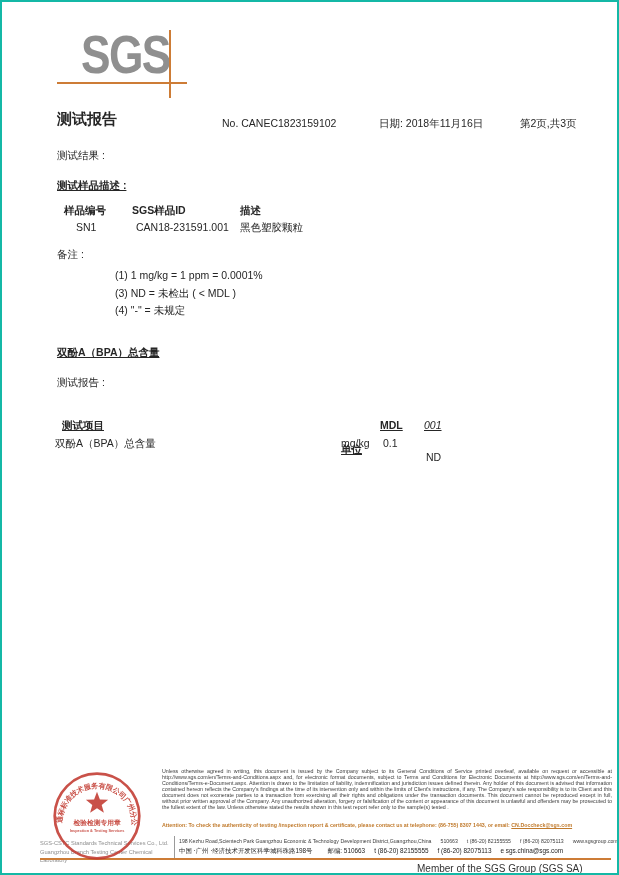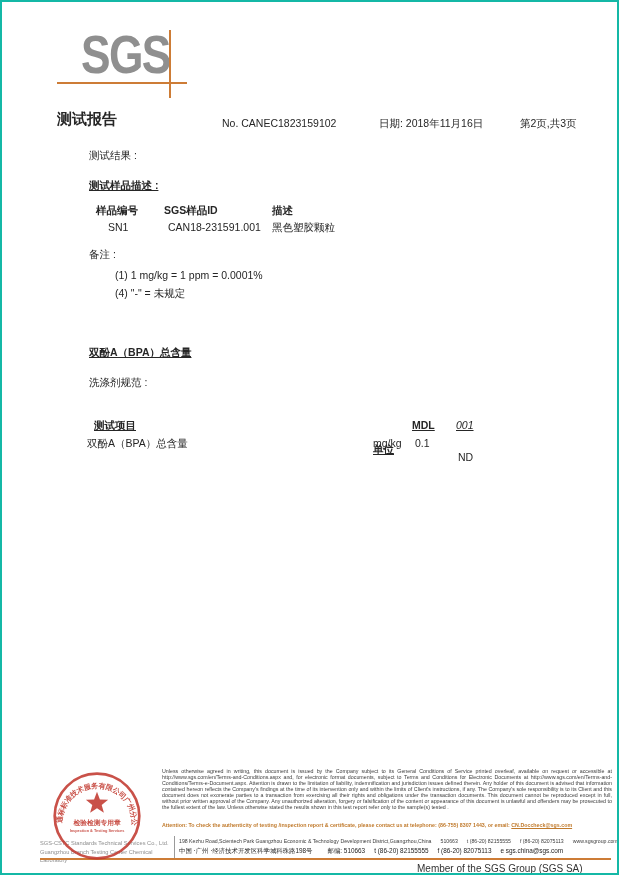--- a/index.html
+++ b/index.html
@@ -5,21 +5,21 @@
   * { margin:0; padding:0; box-sizing:border-box; }
   html,body { width:619px; height:875px; }
   body {
     background:#fff;
     font-family:"Liberation Sans","DejaVu Sans",sans-serif;
     color:#262626;
     position:relative;
     -webkit-text-size-adjust:none;
   }
   .page { position:absolute; inset:0; border:2px solid #14b8a6; background:#fff; overflow:hidden; }
-  .abs { position:absolute;margin-left:32px; }
+  .abs { position:absolute; }
 
   
   .logo-text {
     position:absolute; left:79px; top:27px;
     font-size:54px; font-weight:bold; line-height:50px;
     color:#8f8f8f; letter-spacing:-2px;
     transform:scaleX(.82); transform-origin:left top;
   }
   .logo-hline { position:absolute; left:55px; top:80px; width:130px; height:2px; background:#cd7c36; }
   .logo-vline { position:absolute; left:167px; top:28px; width:2px; height:68px; background:#cd7c36; }
@@ -108,25 +108,26 @@
     <span class="abs lbl st-h2">SGS样品ID</span>
     <span class="abs lbl st-h3">描述</span>
     <span class="abs lbl st-c1">SN1</span>
     <span class="abs lbl st-c2">CAN18-231591.001</span>
     <span class="abs lbl st-c3">黑色塑胶颗粒</span>
   </div>
 
   <div class="abs lbl notes-label">备注 :</div>
   <div class="notes">
     <div>(1) 1 mg/kg = 1 ppm = 0.0001%</div>
+    <div>(3) ND = 未检出 ( &lt; MDL )</div>
     <div>(4) "-" = 未规定</div>
   </div>
 
   <div class="abs lbl bpa-title">双酚A（BPA）总含量</div>
-  <div class="abs lbl method-label">洗涤剂规范 :</div>
+  <div class="abs lbl method-label">测试报告 :</div>
 
   <div>
     <span class="abs lbl rt-h1">测试项目</span>
     <span class="abs lbl rt-h2">单位</span>
     <span class="abs lbl rt-h3">MDL</span>
     <span class="abs lbl rt-h4">001</span>
     <span class="abs lbl rt-c1">双酚A（BPA）总含量</span>
     <span class="abs lbl rt-c2">mg/kg</span>
     <span class="abs lbl rt-c3">0.1</span>
     <span class="abs lbl rt-c4">ND</span>

